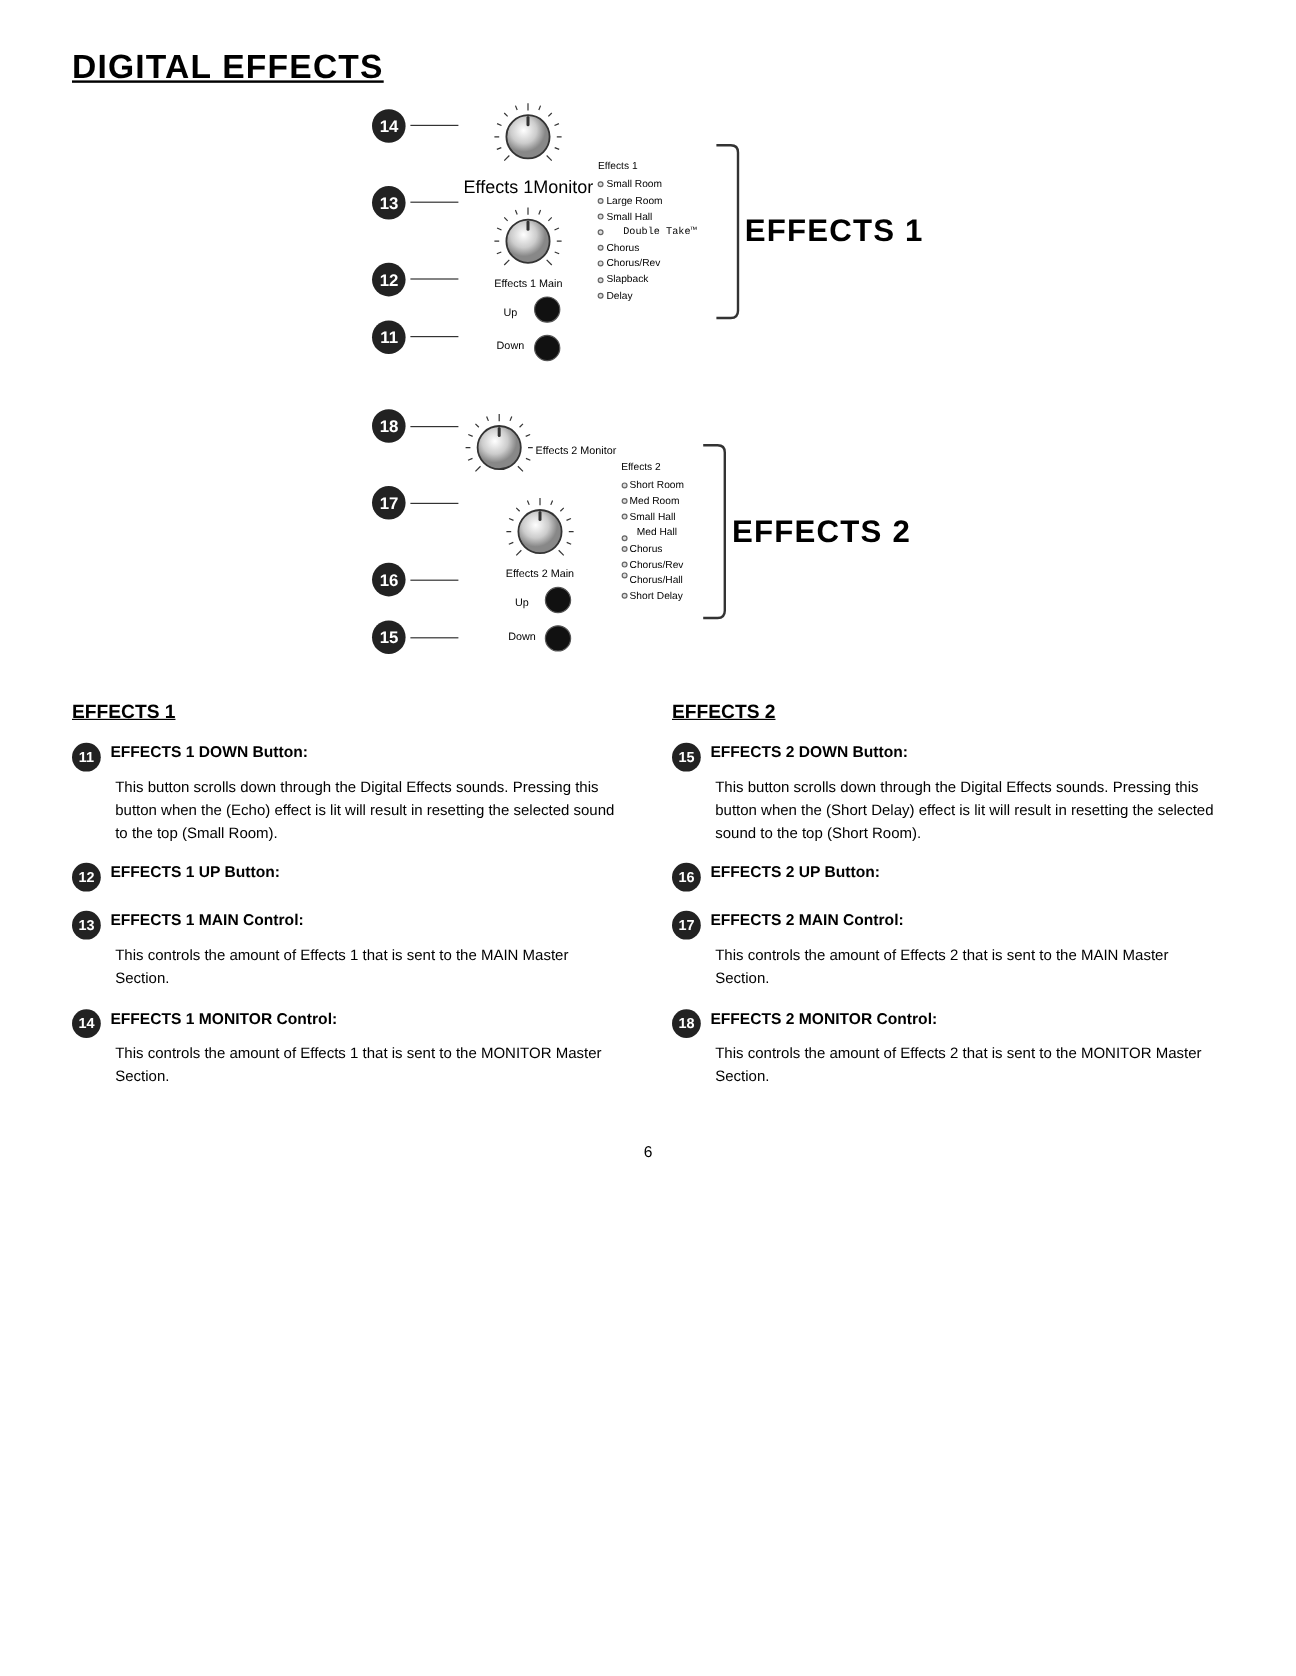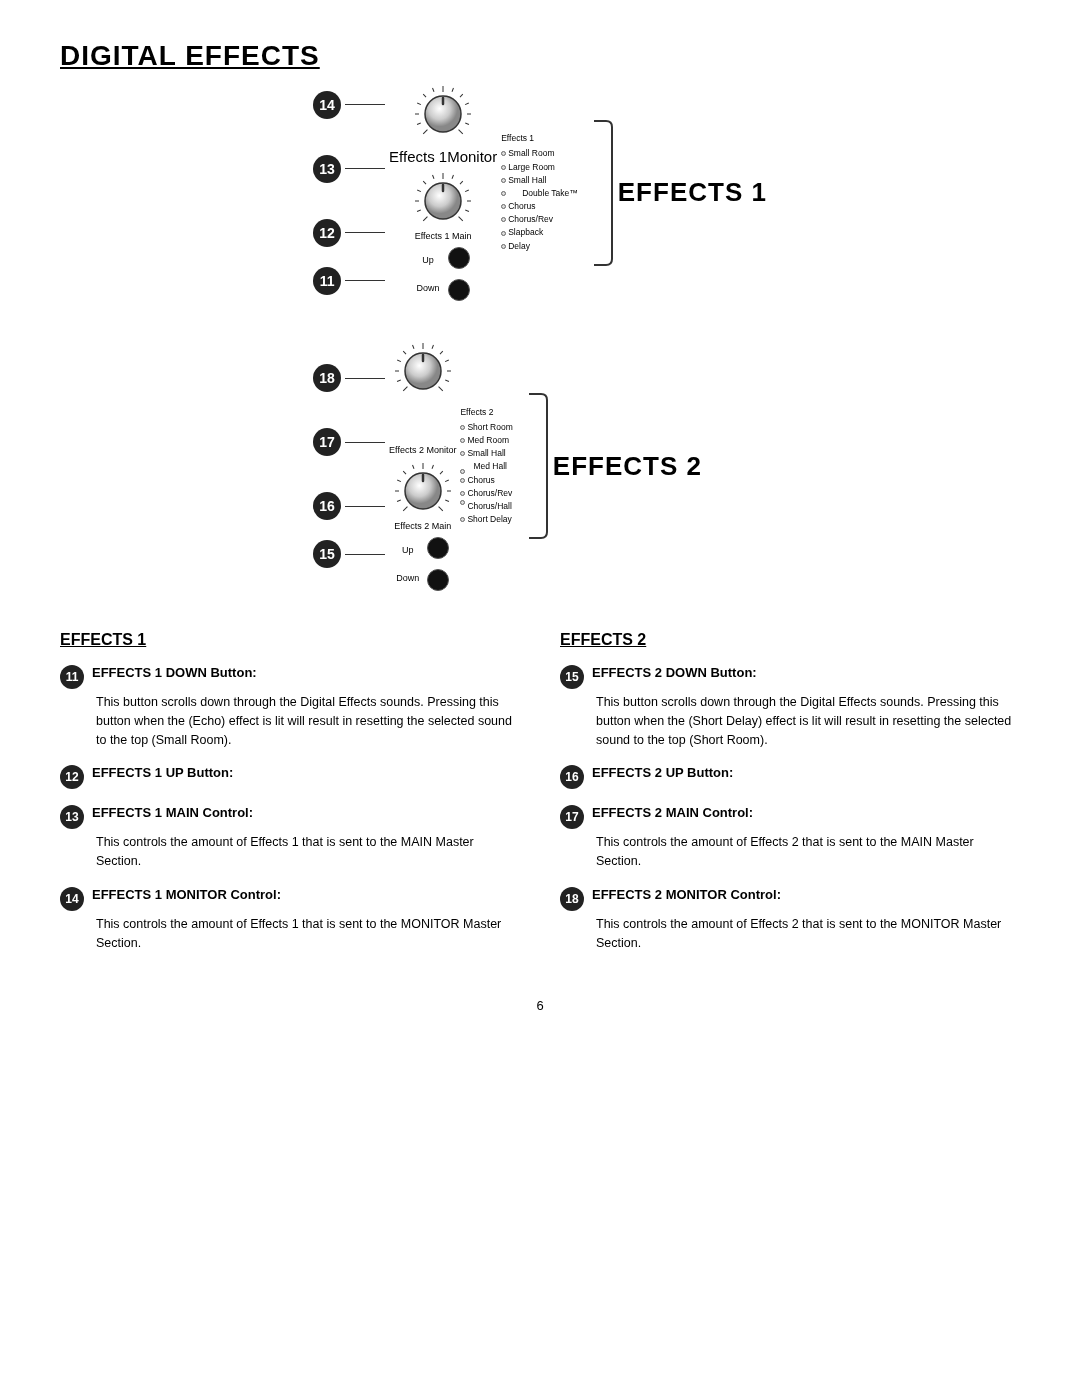--- a/index.html
+++ b/index.html
@@ -217,21 +217,21 @@
               <span>Small Room</span>
             </div>
           <div style="display:flex;align-items:center;gap:2px;">
               <div style="width:5px;height:5px;border-radius:50%;border:1px solid #666;background:#ddd;flex-shrink:0;"></div>
               <span>Large Room</span>
             </div>
           <div style="display:flex;align-items:center;gap:2px;">
               <div style="width:5px;height:5px;border-radius:50%;border:1px solid #666;background:#ddd;flex-shrink:0;"></div>
               <span>Small Hall</span>
             </div>
-          <div style="display:flex;align-items:center;gap:16px;">
+          <div style="display:flex;align-items:center;gap:16px;font-family:Liberation Mono, monospace;">
               <div style="width:5px;height:5px;border-radius:50%;border:1px solid #666;background:#ddd;flex-shrink:0;"></div>
               <span>Double Take™</span>
             </div>
           <div style="display:flex;align-items:center;gap:2px;">
               <div style="width:5px;height:5px;border-radius:50%;border:1px solid #666;background:#ddd;flex-shrink:0;"></div>
               <span>Chorus</span>
             </div>
           <div style="display:flex;align-items:center;gap:2px;">
               <div style="width:5px;height:5px;border-radius:50%;border:1px solid #666;background:#ddd;flex-shrink:0;"></div>
               <span>Chorus/Rev</span>
@@ -276,21 +276,21 @@
         </div>
 
         <div style="display:flex; align-items:center; gap:4px; margin-top:14px;">
           <div class="numbered-circle">15</div>
           <div style="width:40px; height:1px; background:#333;"></div>
         </div>
       </div>
 
       <div style="display:flex; flex-direction:column; align-items:center; gap:4px; position:relative;">
 
-        <div style="display:flex;flex-direction:column;align-items:center;gap:40px;">
+        <div style="display:flex;flex-direction:row;align-items:center;">
           <svg class="svg-knob" width="60" height="64" viewBox="0 0 60 64">
             <g stroke="#333" stroke-width="1">
               <line x1="30" y1="2" x2="30" y2="8" transform="rotate(-135,30,30)"></line>
               <line x1="30" y1="2" x2="30" y2="6" transform="rotate(-112,30,30)"></line>
               <line x1="30" y1="2" x2="30" y2="6" transform="rotate(-90,30,30)"></line>
               <line x1="30" y1="2" x2="30" y2="6" transform="rotate(-67,30,30)"></line>
               <line x1="30" y1="2" x2="30" y2="6" transform="rotate(-45,30,30)"></line>
               <line x1="30" y1="2" x2="30" y2="6" transform="rotate(-22,30,30)"></line>
               <line x1="30" y1="2" x2="30" y2="8" transform="rotate(0,30,30)"></line>
               <line x1="30" y1="2" x2="30" y2="6" transform="rotate(22,30,30)"></line>

